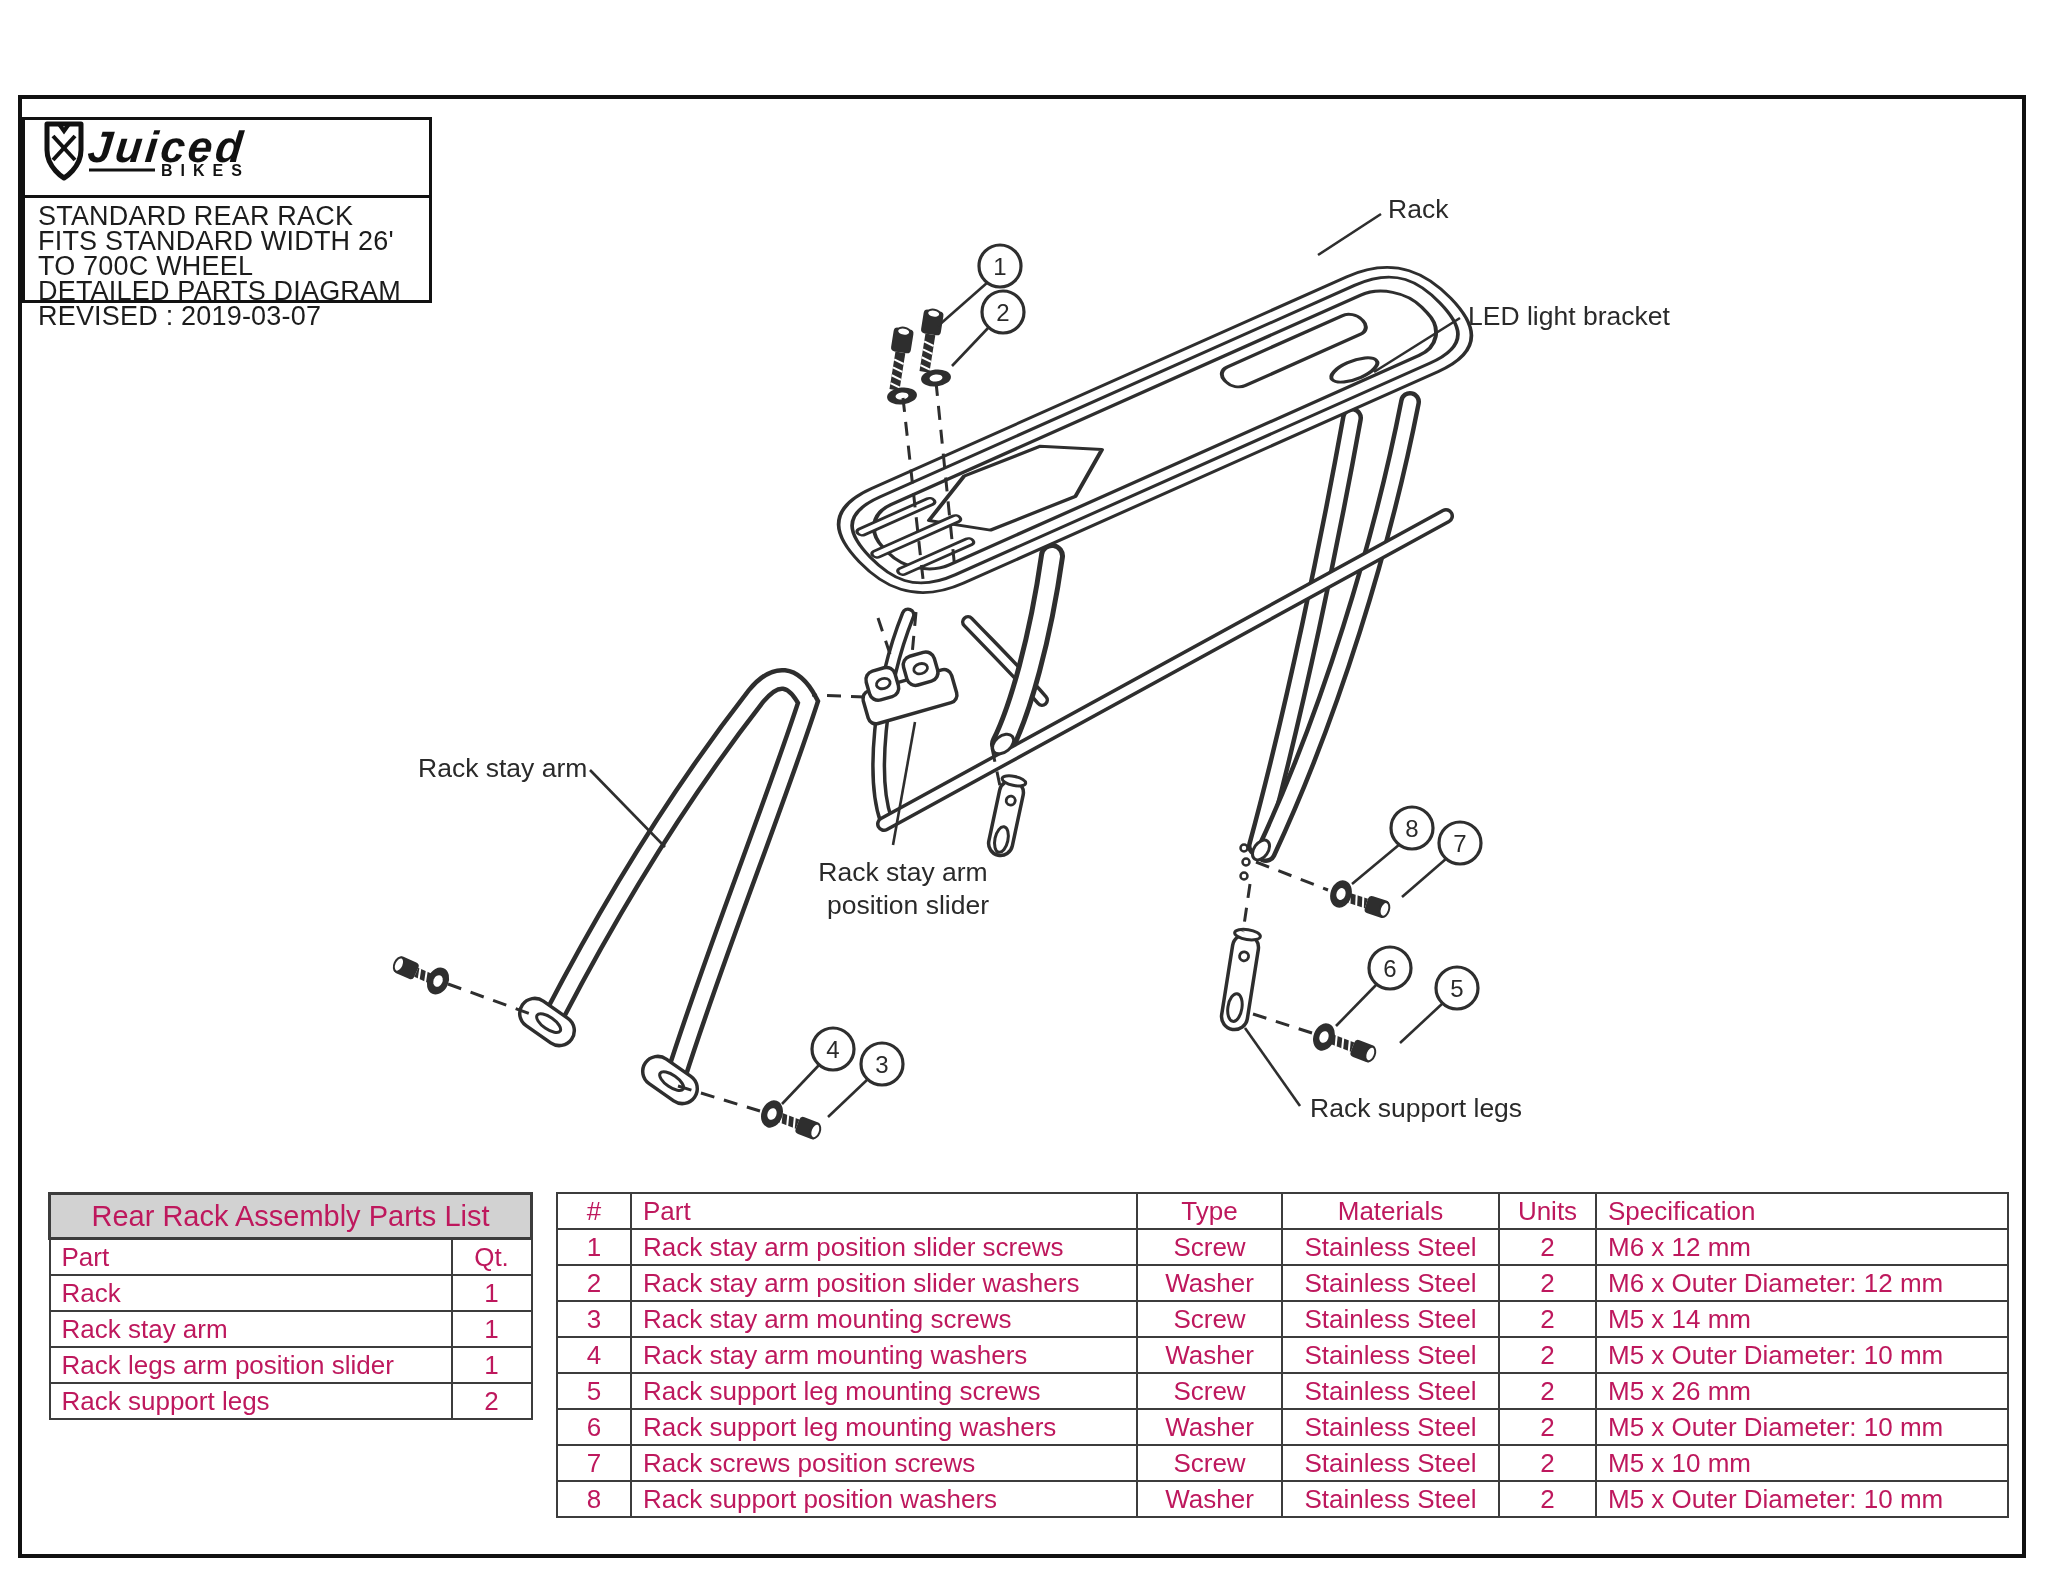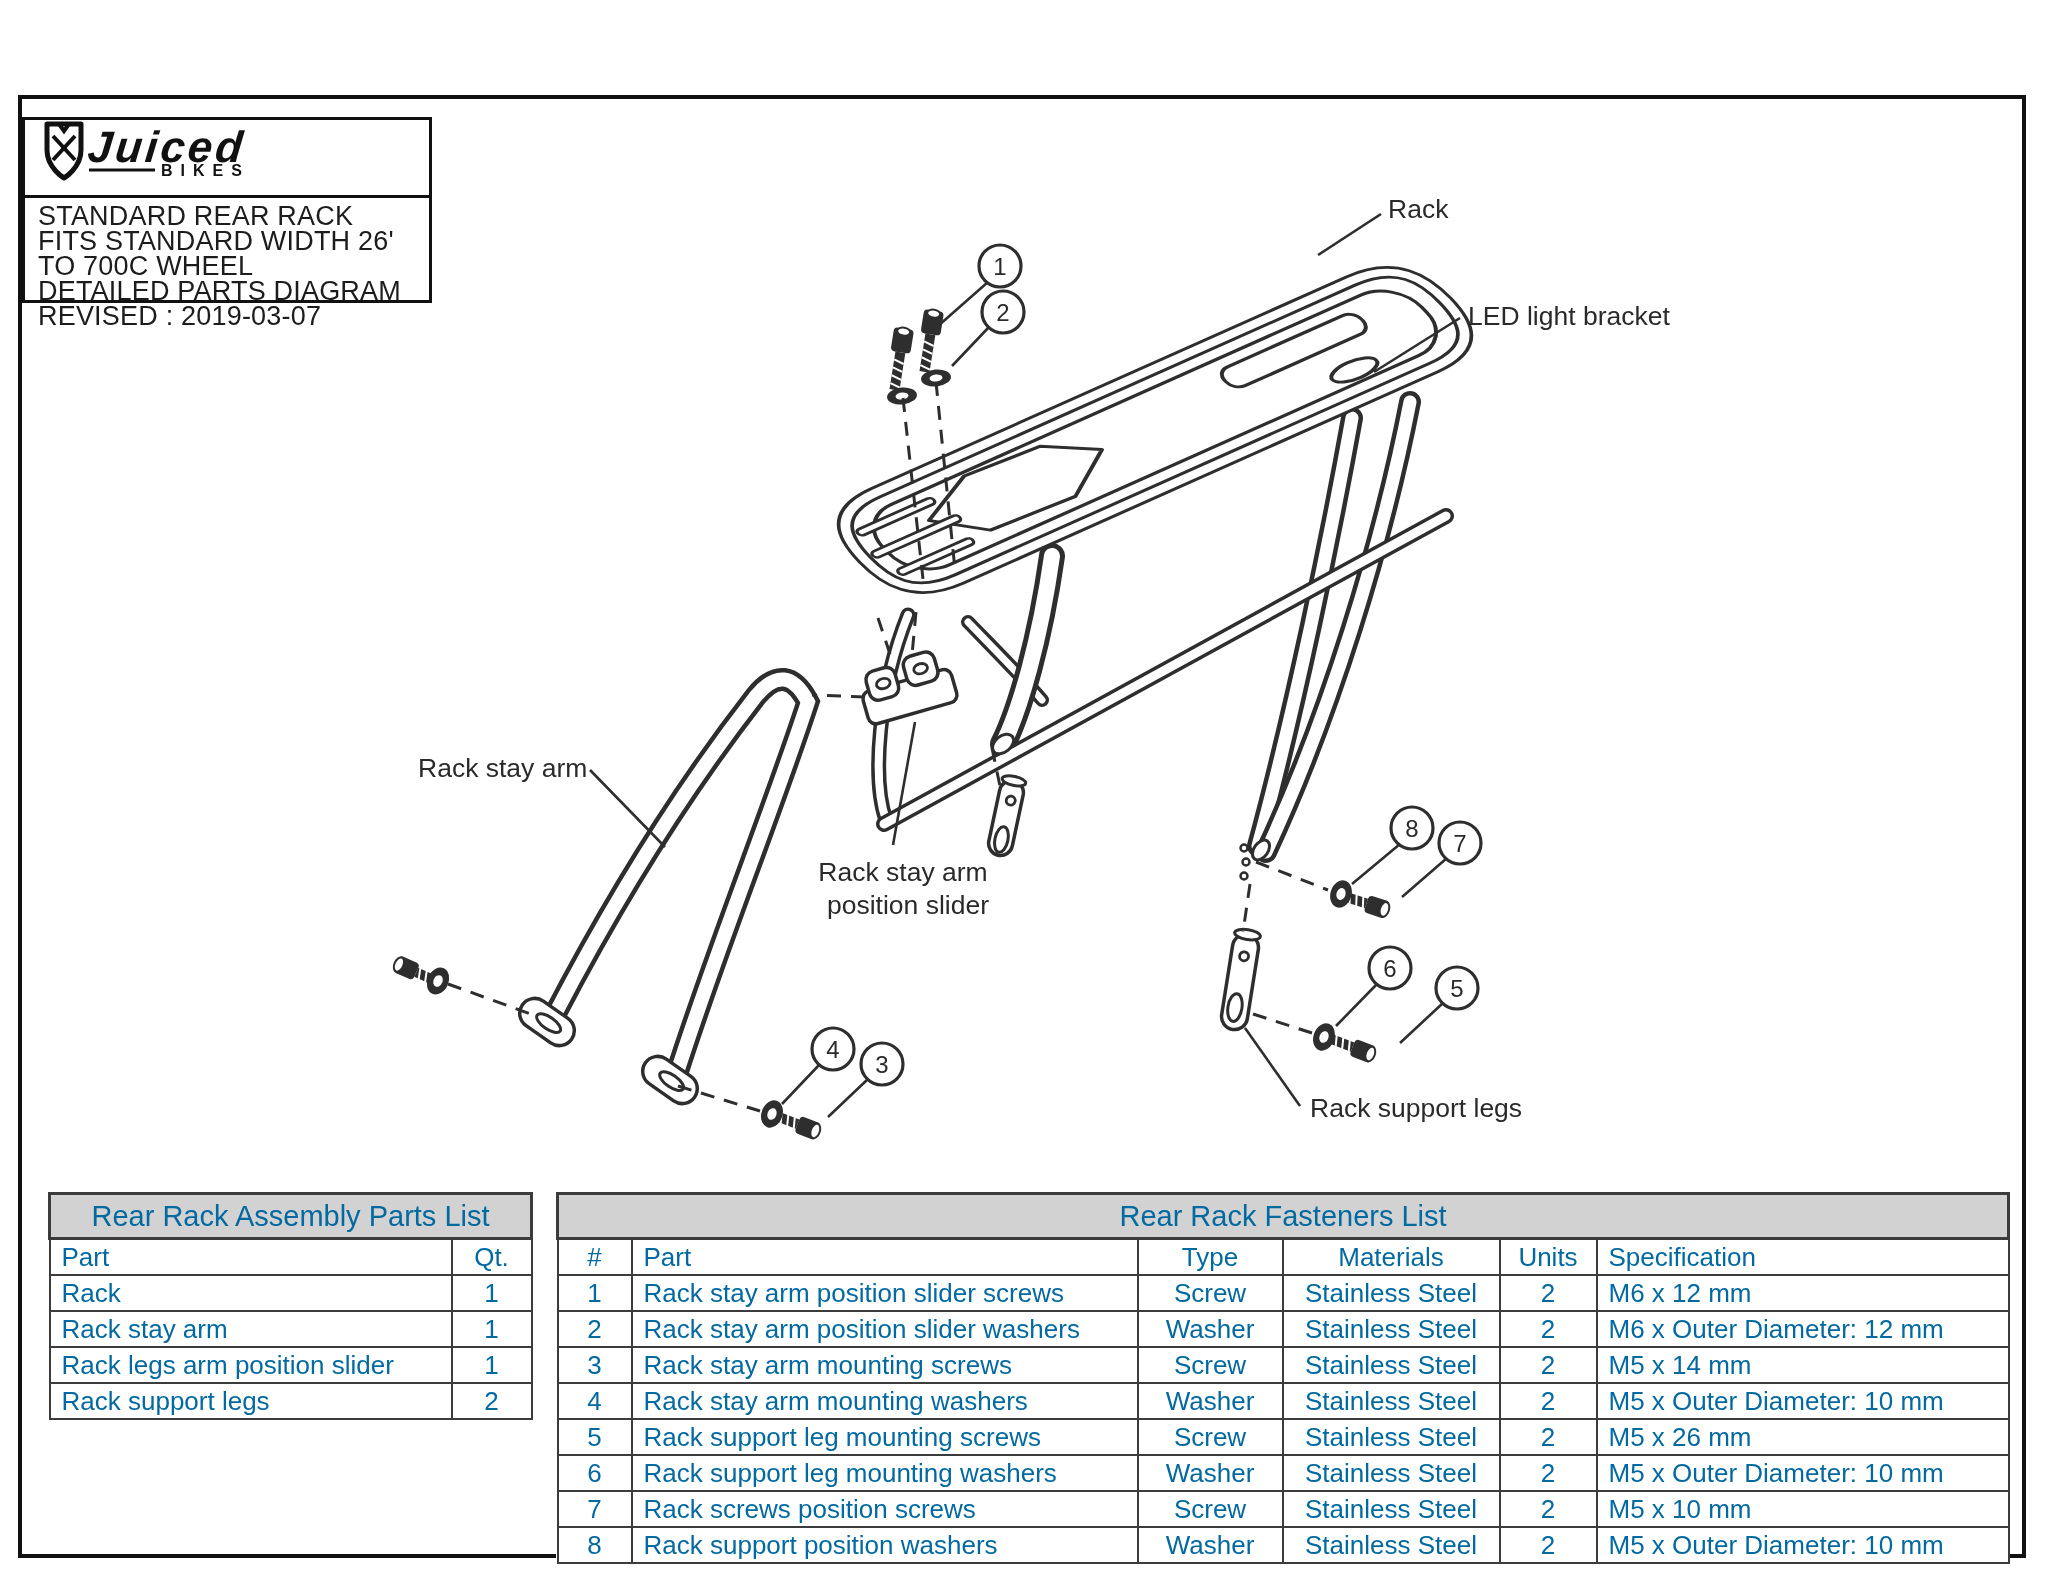--- a/index.html
+++ b/index.html
@@ -10,21 +10,21 @@
   .drawing{position:absolute;left:0;top:0;width:2048px;height:1582px;}
 
   
   .title-block{position:absolute;left:22px;top:117px;width:410px;height:186px;
         background:#fff;border:3px solid #111;box-sizing:border-box;z-index:5;}
   .logo-row{height:78px;border-bottom:3px solid #111;box-sizing:border-box;position:relative;}
   .tb-text{padding:6px 0 0 13px;font-size:27px;line-height:25px;letter-spacing:0.2px;}
 
   
   table.ptable{position:absolute;border-collapse:collapse;table-layout:fixed;
-        font-size:26px;color:#0369a1;background:#fff;z-index:5;}
+        font-size:26px;color:#be185d;background:#fff;z-index:5;}
   table.ptable th,table.ptable td{border:2px solid #3c3c3c;height:34px;
         padding:0 11px;font-weight:400;overflow:hidden;white-space:nowrap;}
   table.ptable tr.title-row th{background:#d2d2d2;text-align:center;
         font-size:29px;height:42px;border:3px solid #3c3c3c;}
   #assembly-table{left:48px;top:1192px;width:482px;}
   #assembly-table td:nth-child(2){text-align:center;}
   #assembly-table th:nth-child(2){text-align:center;border-radius:17px;}
   #assembly-table th{text-align:left;}
   #assembly-table tr.title-row th{text-align:center;}
   #fasteners-table{left:556px;top:1192px;width:1451px;}
@@ -318,23 +318,20 @@
 <table class="ptable" id="fasteners-table">
   <colgroup>
     <col style="width:74px">
       <col style="width:506px">
       <col style="width:145px">
     <col style="width:217px">
       <col style="width:97px">
       <col style="width:412px">
   </colgroup>
   <thead>
-    <tr class="title-row">
-      <th colspan="6">Rear Rack Fasteners List</th>
-    </tr>
     <tr>
       <th>#</th>
       <th>Part</th>
       <th>Type</th>
       <th>Materials</th>
       <th>Units</th>
       <th>Specification</th>
     </tr>
   </thead>
   <tbody>

